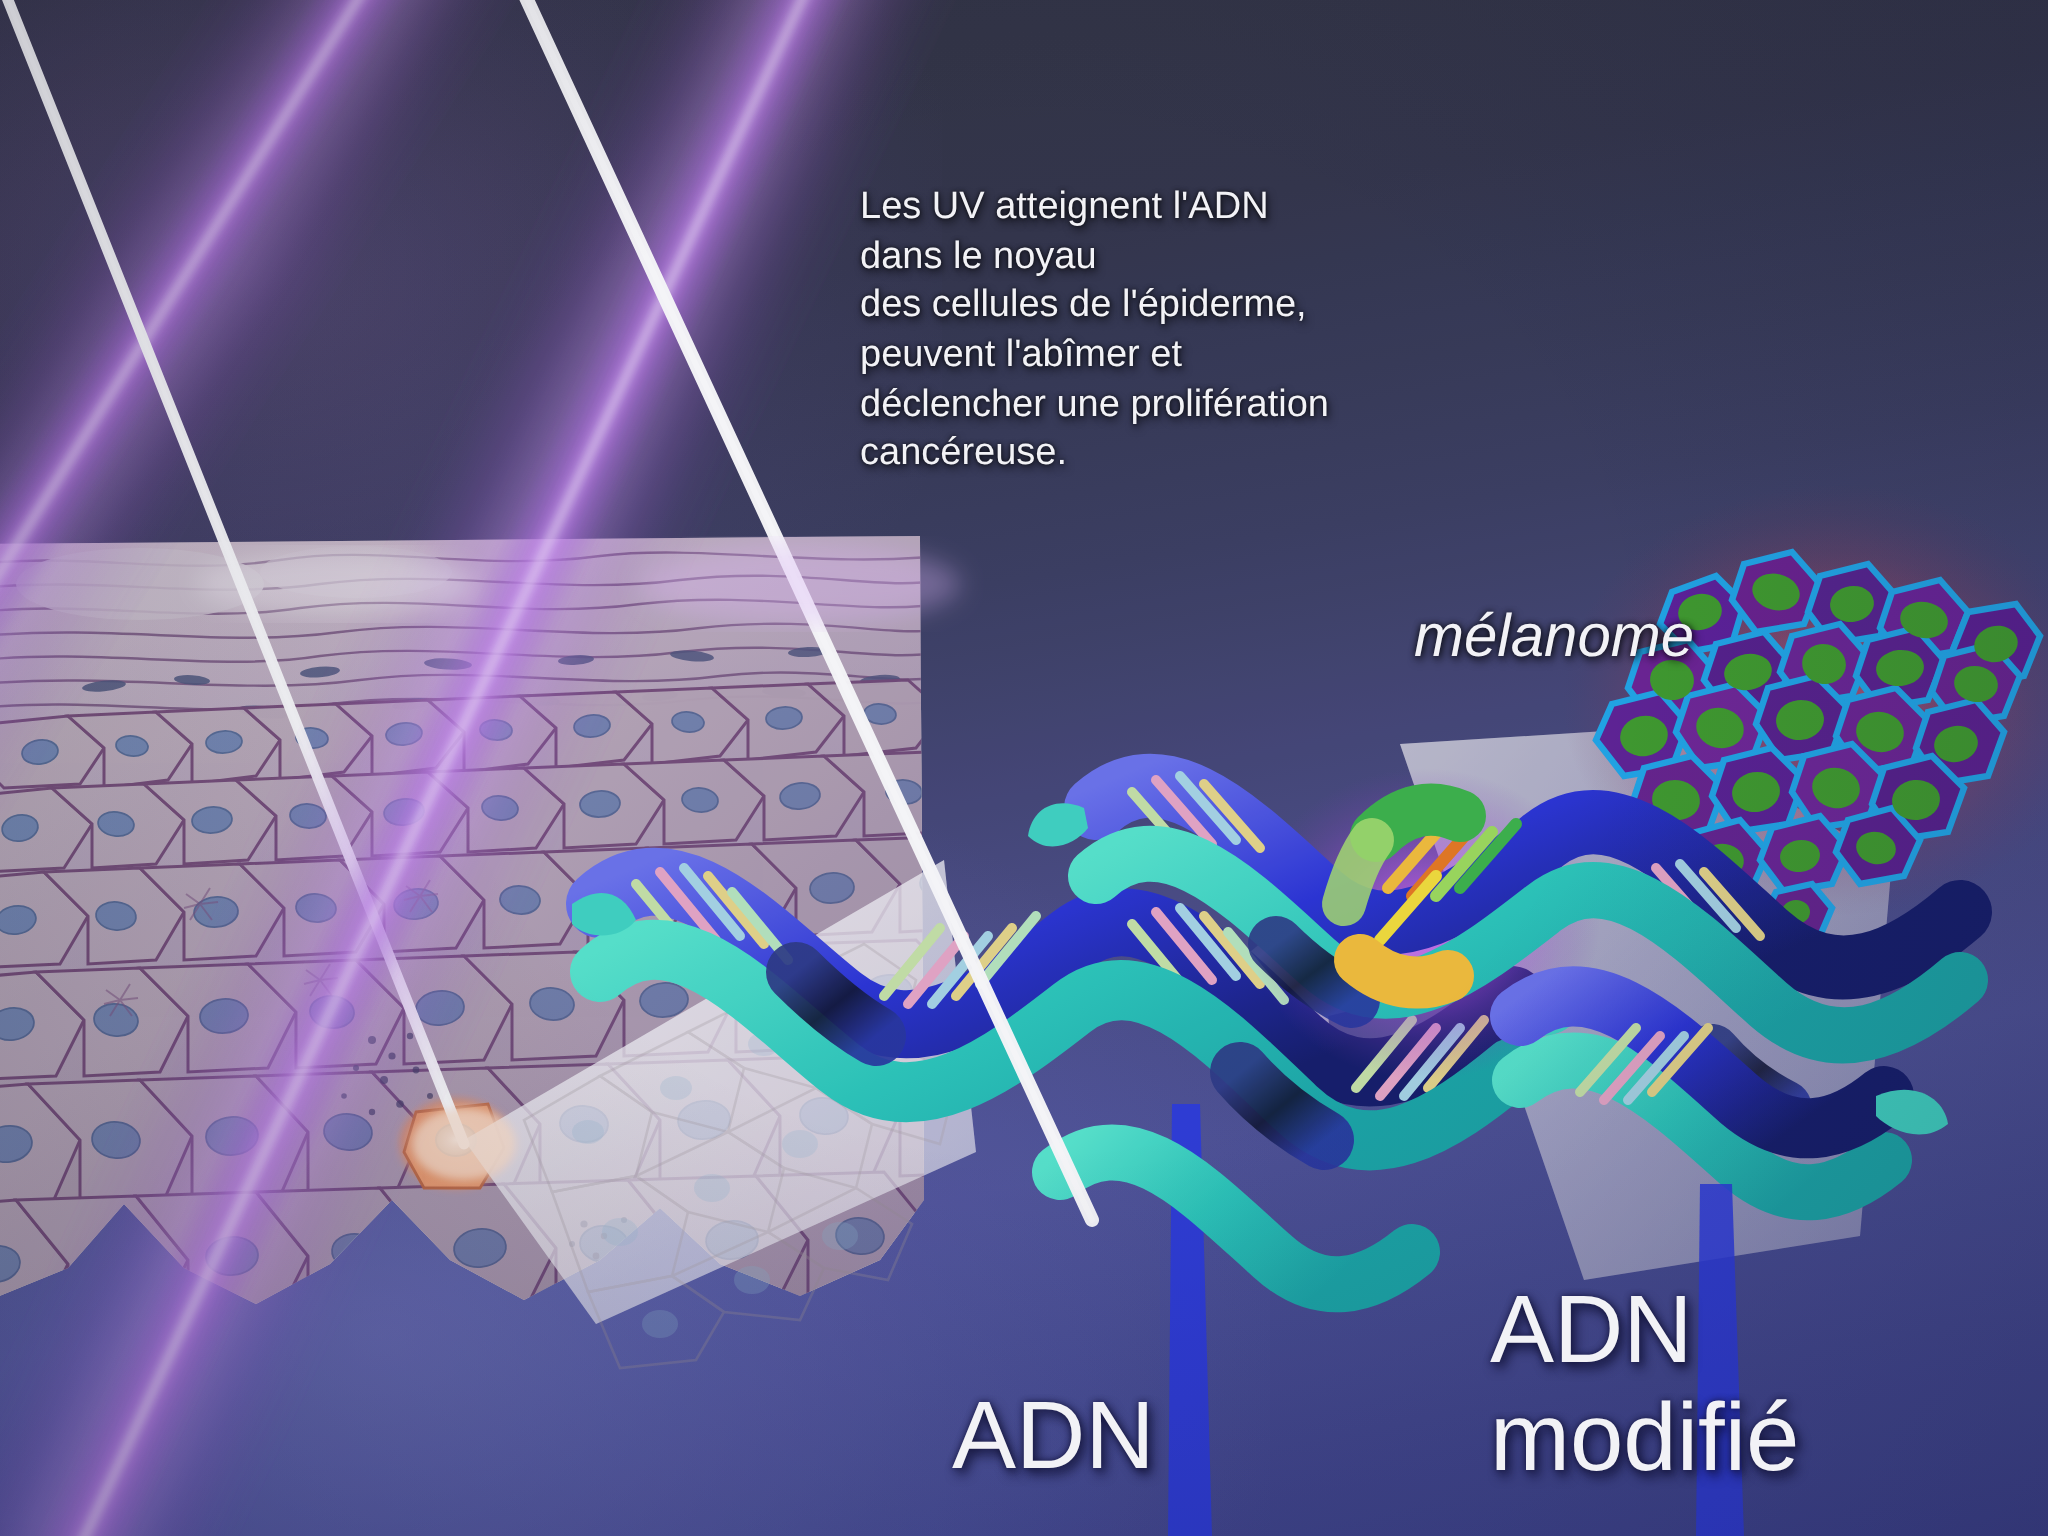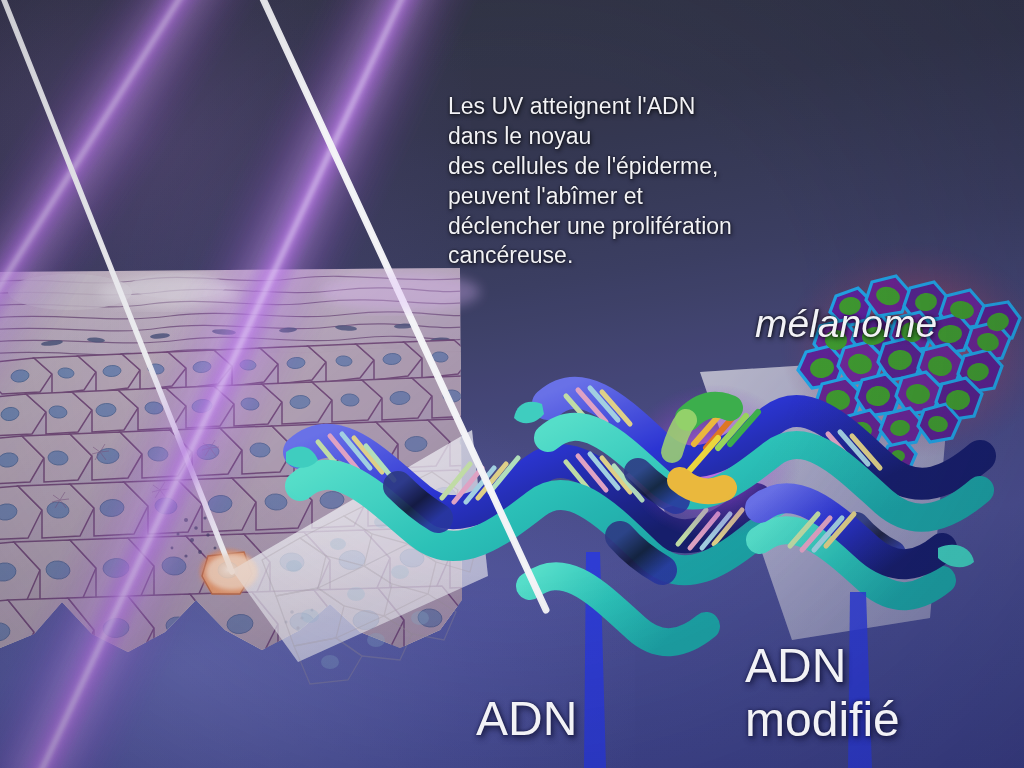--- a/index.html
+++ b/index.html
@@ -59,40 +59,39 @@
   
   .txt { position: absolute; color: #f2f2f6; }
   #title {
     left: 104px; top: 18px;
     font-size: 56px;
     letter-spacing: -0.5px;
     text-shadow: 0 0 2px rgba(0,0,0,0.85), 2px 2px 5px rgba(0,0,0,0.75);
     white-space: nowrap;
   }
   #bodytext {
-    left: 448px; top: 92px;
-    font-size: 23px;
+    left: 430px; top: 92px;
+    font-size: 19px;
     line-height: 1.30;
     text-shadow: 0 0 2px rgba(0,0,0,0.8), 1px 2px 4px rgba(0,0,0,0.7);
     white-space: pre-line;
   }
   #rayon-label {
     left: 136px; top: 146px;
     font-size: 25px;
     line-height: 1.30;
     text-shadow: 0 0 2px rgba(0,0,0,0.85), 1px 2px 4px rgba(0,0,0,0.75);
     white-space: pre-line;
   }
   #melanome-label {
     left: 707px; top: 302px;
-    font-size: 39px;
+    font-size: 30px;
     font-style: italic;
     text-shadow: 0 0 3px rgba(0,0,0,0.8), 1px 2px 5px rgba(0,0,0,0.7);
     white-space: nowrap;
-    margin-left: 48px;
   }
   #adn-label {
     left: 476px; top: 691px;
     font-size: 48px;
     text-shadow: 0 0 3px rgba(20,20,60,0.9), 2px 3px 6px rgba(10,10,40,0.8);
     white-space: nowrap;
   }
   #adn-modifie-label {
     left: 745px; top: 639px;
     font-size: 48px;

